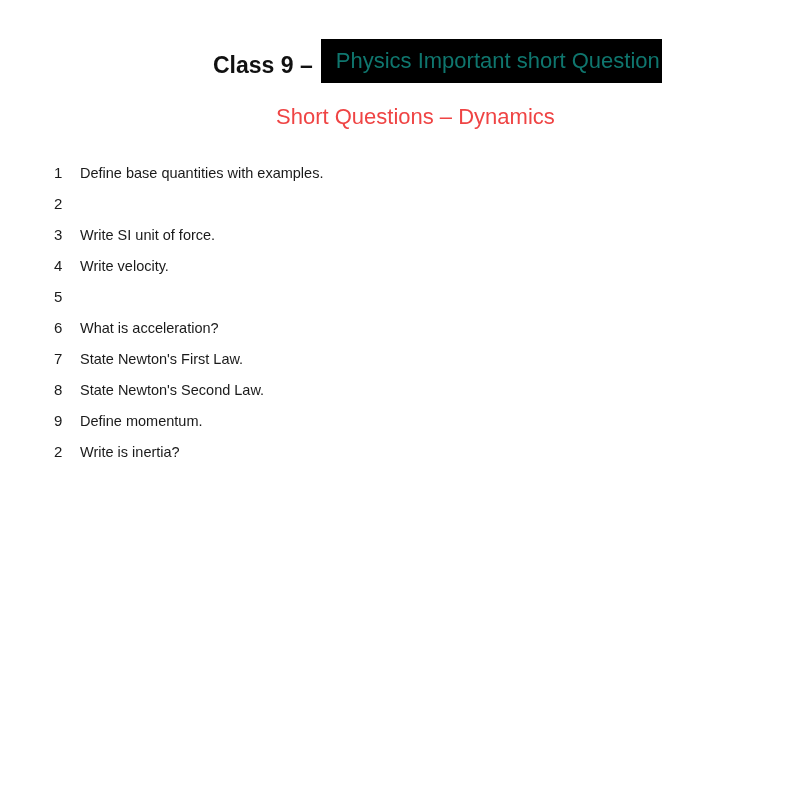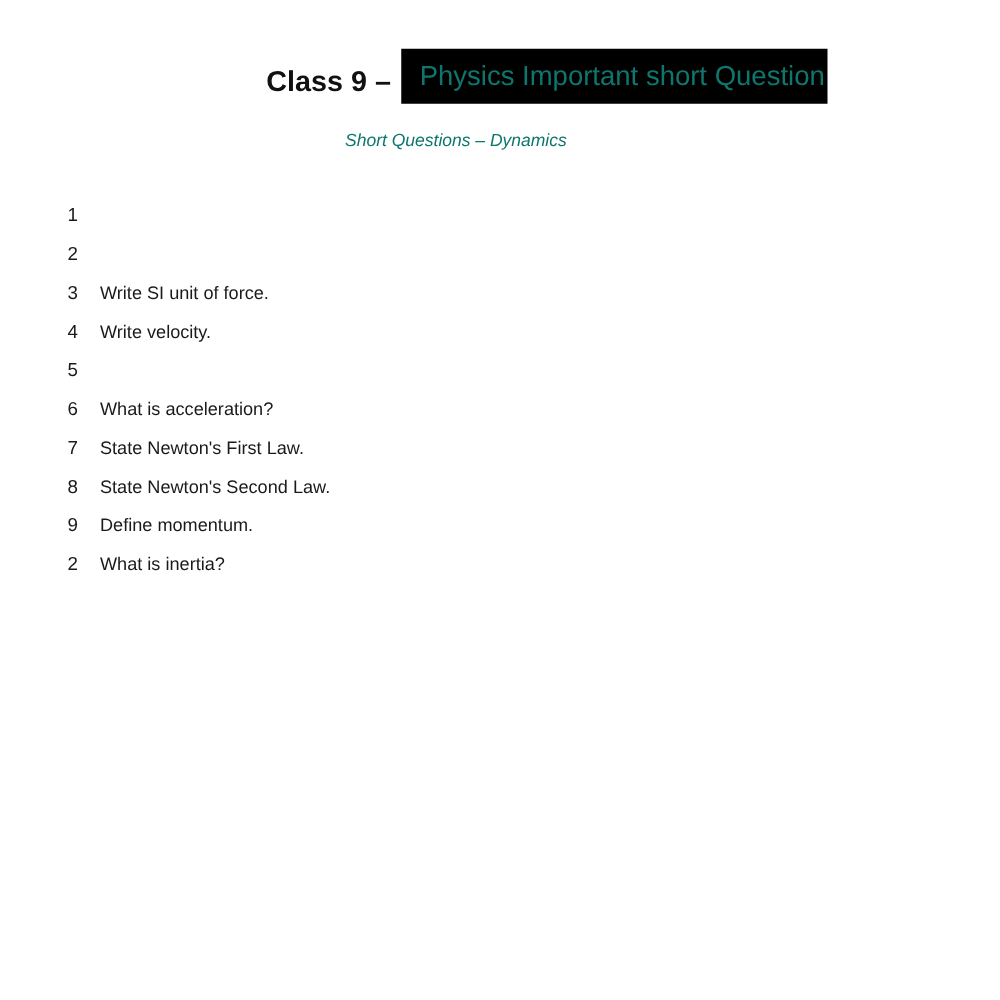--- a/index.html
+++ b/index.html
@@ -39,23 +39,22 @@
       line-height: 44px;
       padding: 0 22px 0 15px;
       width: 341px;
       box-sizing: border-box;
       white-space: nowrap;
     }
     .subtitle {
       position: absolute;
       top: 104px;
       left: 276px;
-      font-size: 14px;
-      color: #0f766e;
-      font-style: italic;
+      font-size: 22px;
+      color: #ef4444;
     }
     .question-list {
       position: absolute;
       top: 157px;
       left: 54px;
       margin: 0;
       padding: 0;
       list-style: none;
     }
     .question-item {
@@ -81,20 +80,21 @@
 <div class="title-row">
   <span class="title-prefix">Class 9 –</span>
   <span class="title-box">Physics Important short Question</span>
 </div>
 
 <div class="subtitle">Short Questions – Dynamics</div>
 
 <ul class="question-list">
   <li class="question-item">
     <span class="q-num">1</span>
+    <span class="q-text">Define base quantities with examples.</span>
   </li>
   <li class="question-item">
     <span class="q-num">2</span>
   </li>
   <li class="question-item">
     <span class="q-num">3</span>
     <span class="q-text">Write SI unit of force.</span>
   </li>
   <li class="question-item">
     <span class="q-num">4</span>
@@ -114,15 +114,15 @@
   <li class="question-item">
     <span class="q-num">8</span>
     <span class="q-text">State Newton's Second Law.</span>
   </li>
   <li class="question-item">
     <span class="q-num">9</span>
     <span class="q-text">Define momentum.</span>
   </li>
   <li class="question-item">
     <span class="q-num">2</span>
-    <span class="q-text">What is inertia?</span>
+    <span class="q-text">Write is inertia?</span>
   </li>
 </ul>
 
 </body></html>

